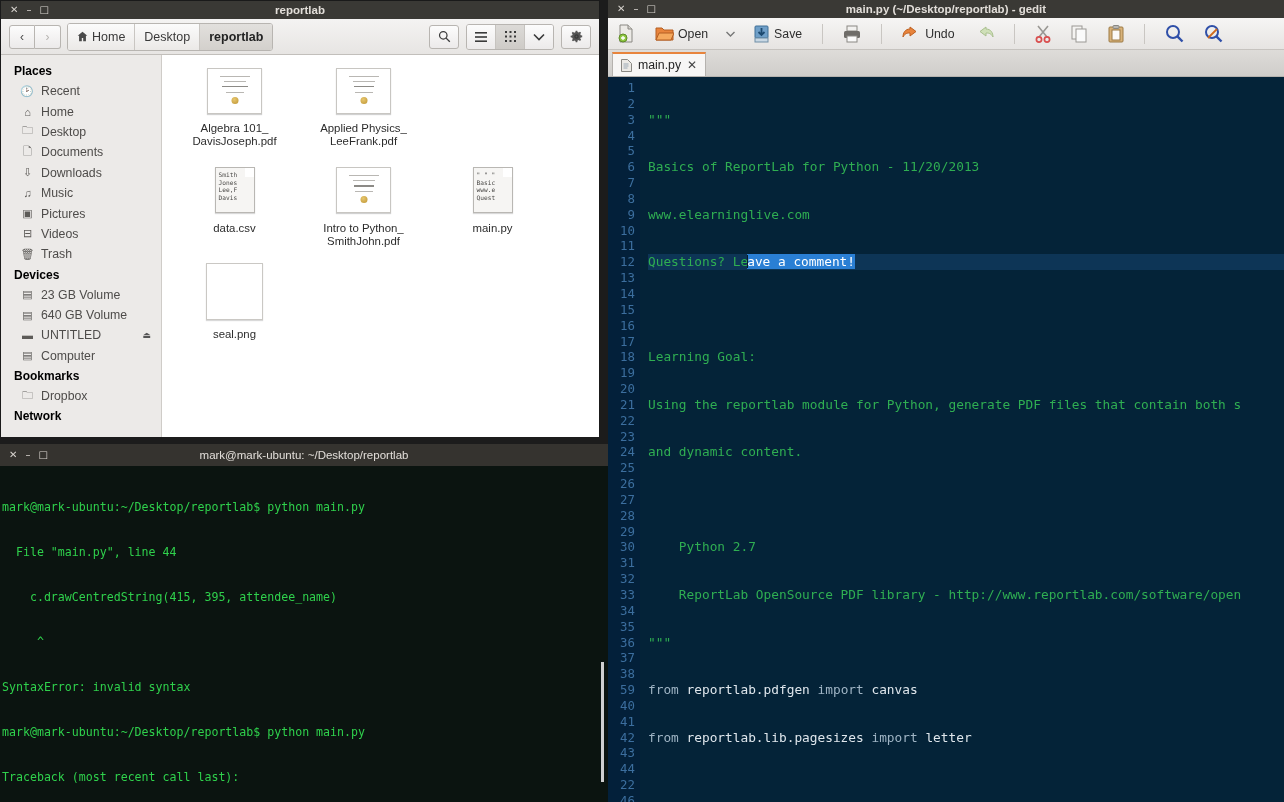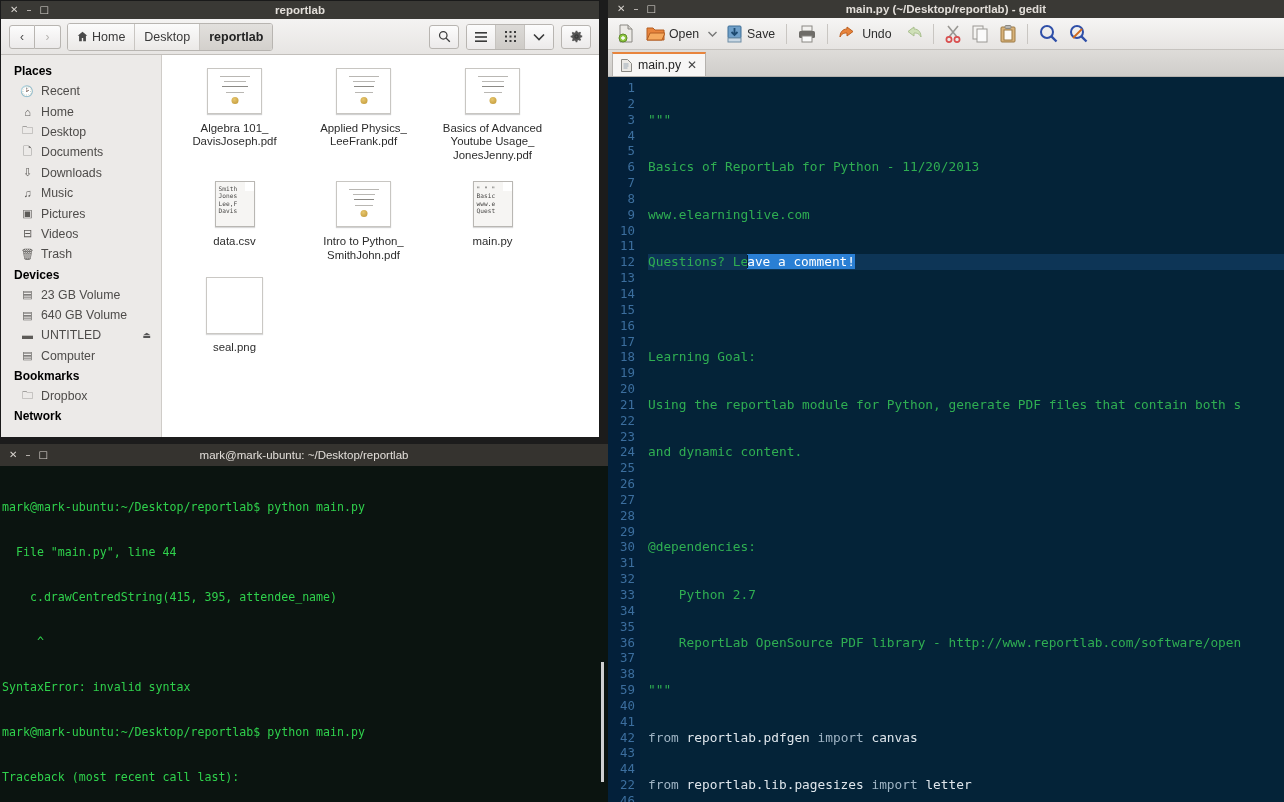--- a/index.html
+++ b/index.html
@@ -86,21 +86,21 @@
             font-size:11.6px;line-height:15px;color:#2fd14c;white-space:pre;
             height:336px;overflow:hidden;position:relative;}
   #termscroll{position:absolute;right:4px;top:196px;width:3px;height:120px;background:#cfcfcf;}
 
   
   #gedit{position:absolute;left:608px;top:0;width:676px;height:802px;
          background:#f0efee;box-sizing:border-box;}
   #gedit .wtitle{background:#3a3935;}
   .gtoolbar{height:32px;background:linear-gradient(#f6f5f4,#e6e4e2);
             border-bottom:1px solid #c6c3bf;display:flex;align-items:center;
-            gap:3px;padding:0 6px;box-sizing:border-box;}
+            gap:12px;padding:0 6px;box-sizing:border-box;}
   .gt{display:flex;align-items:center;gap:4px;padding:2px 4px;font-size:12.3px;color:#2e2e2e;}
   .gsep{width:1px;height:20px;background:#c9c6c2;margin:0 4px;}
   .tabbar{height:26px;background:linear-gradient(#dedcd9,#cfcdca);display:flex;
           align-items:flex-end;border-bottom:1px solid #b5b2ae;}
   .tab{height:24px;background:#f7f6f5;border:1px solid #b5b2ae;border-bottom:none;
        border-top:2px solid #e8843c;display:flex;align-items:center;gap:6px;
        padding:0 8px;font-size:12.3px;color:#252525;margin-left:4px;box-sizing:border-box;}
   .tabx{font-size:12px;color:#444;font-family:"DejaVu Sans",sans-serif;}
   #code{position:relative;background:#042338;height:calc(802px - 18px - 32px - 26px);
         overflow:hidden;display:flex;}
@@ -282,32 +282,20 @@
             <div class="thumb">
               <div class="pdfth">
                   <div class="l" style="top:7px;width:30px;"></div>
                   <div class="l" style="top:12px;width:22px;"></div>
                   <div class="l" style="top:17px;width:20px;height:1.6px;background:#8c8a86;"></div>
                   <div class="l" style="top:23px;width:18px;"></div>
                   <div class="seal"></div>
                 </div>
             </div>
             <div class="fname">Applied Physics_<br>LeeFrank.pdf</div>
-          </div>
-          <div class="fcell">
-            <div class="thumb">
-              <div class="pdfth">
-                  <div class="l" style="top:7px;width:30px;"></div>
-                  <div class="l" style="top:12px;width:22px;"></div>
-                  <div class="l" style="top:17px;width:22px;height:1.6px;background:#8c8a86;"></div>
-                  <div class="l" style="top:23px;width:18px;"></div>
-                  <div class="seal"></div>
-                </div>
-            </div>
-            <div class="fname">Basics of Advanced<br>Youtube Usage_<br>JonesJenny.pdf</div>
           </div>
         </div>
         <div class="frow" style="margin-top:6px;">
           <div class="fcell">
             <div class="thumb">
               <div class="txth">Smith<br>Jones<br>Lee,F<br>Davis</div>
             </div>
             <div class="fname">data.csv</div>
           </div>
           <div class="fcell">
@@ -536,21 +524,20 @@
       <div id="codetext">
         <div class="ln"><span class="ds">"""</span></div>
         <div class="ln"><span class="ds">Basics of ReportLab for Python - 11/20/2013</span></div>
         <div class="ln"><span class="ds">www.elearninglive.com</span></div>
         <div class="ln hl"><span class="ds">Questions? Le</span><span class="ibeam"></span><span class="sel">ave a comment!</span></div>
         <div class="ln">&nbsp;</div>
         <div class="ln"><span class="ds">Learning Goal:</span></div>
         <div class="ln"><span class="ds">Using the reportlab module for Python, generate PDF files that contain both s</span></div>
         <div class="ln"><span class="ds">and dynamic content.</span></div>
         <div class="ln">&nbsp;</div>
-        <div class="ln"><span class="ds">@dependencies:</span></div>
         <div class="ln"><span class="ds">    Python 2.7</span></div>
         <div class="ln"><span class="ds">    ReportLab OpenSource PDF library - http://www.reportlab.com/software/open</span></div>
         <div class="ln"><span class="ds">"""</span></div>
         <div class="ln"><span class="im">from</span> reportlab.pdfgen <span class="im">import</span> canvas</div>
         <div class="ln"><span class="im">from</span> reportlab.lib.pagesizes <span class="im">import</span> letter</div>
         
         
         
         
         

